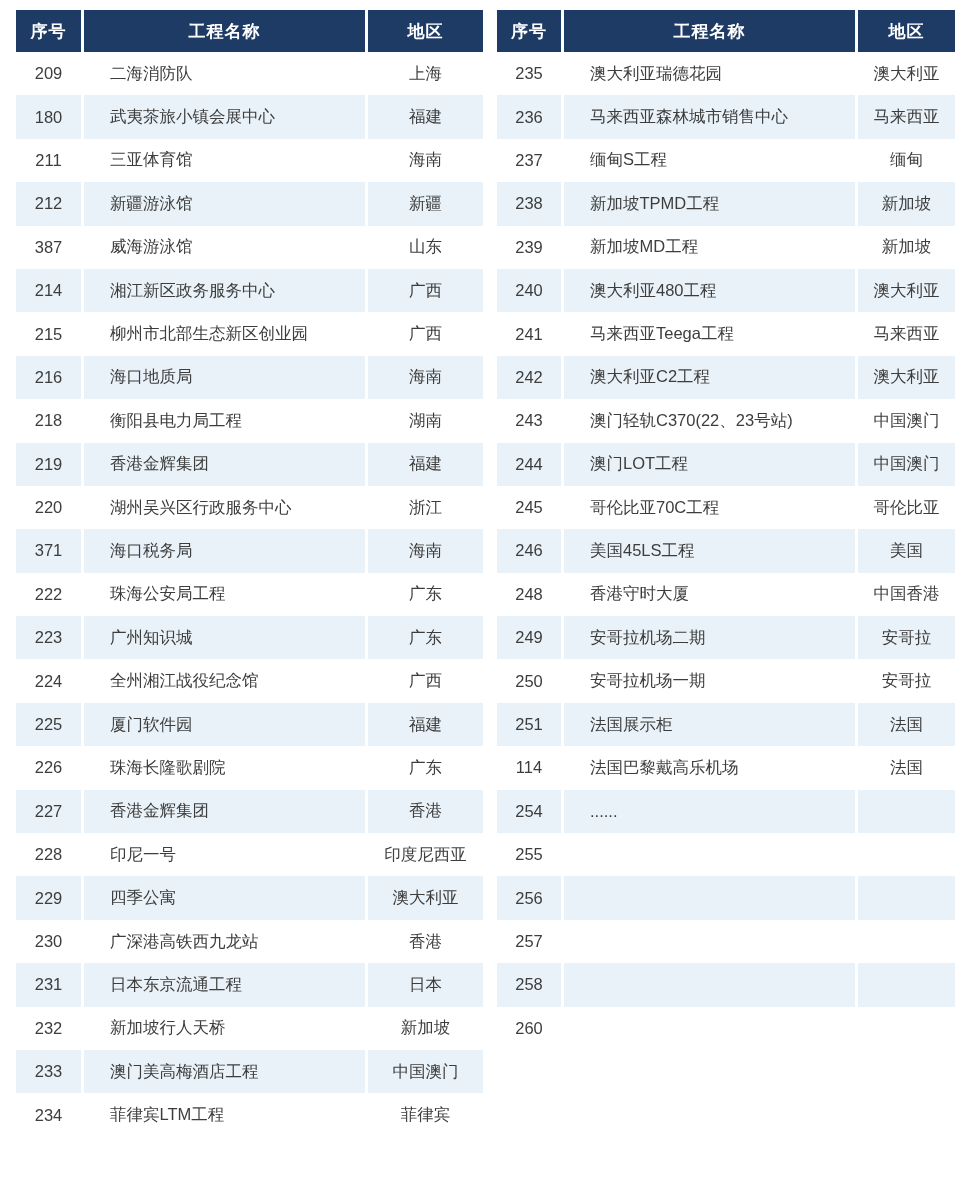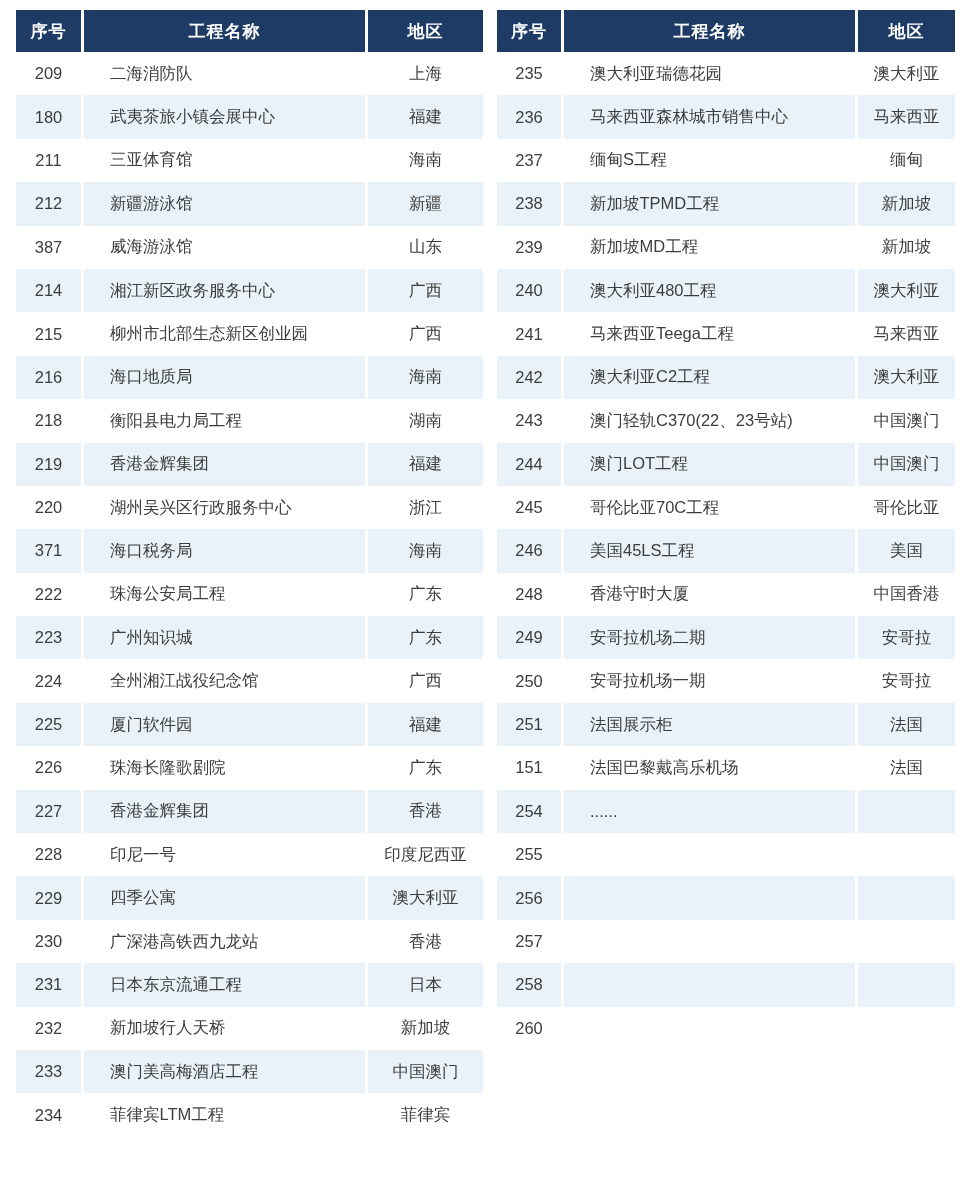--- a/index.html
+++ b/index.html
@@ -297,21 +297,21 @@
           <td>250</td>
           <td class="name">安哥拉机场一期</td>
           <td>安哥拉</td>
         </tr>
         <tr>
           <td>251</td>
           <td class="name">法国展示柜</td>
           <td>法国</td>
         </tr>
         <tr>
-          <td>151</td>
+          <td>114</td>
           <td class="name">法国巴黎戴高乐机场</td>
           <td>法国</td>
         </tr>
         <tr>
           <td>254</td>
           <td class="name">......</td>
           <td></td>
         </tr>
         <tr>
           <td>255</td>

